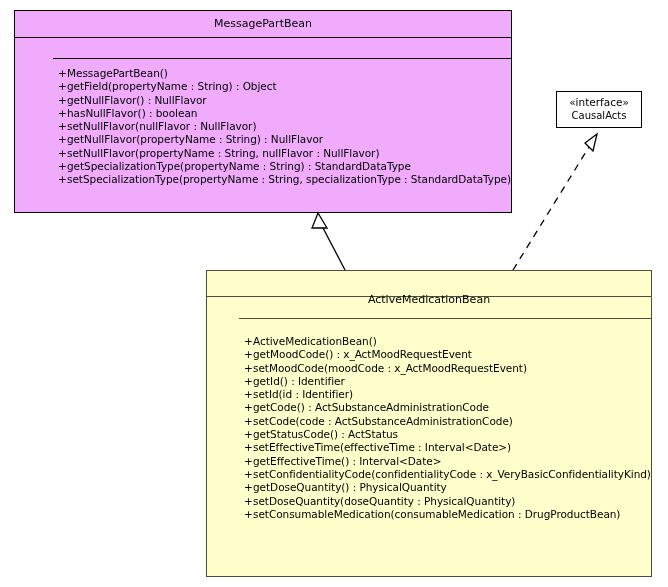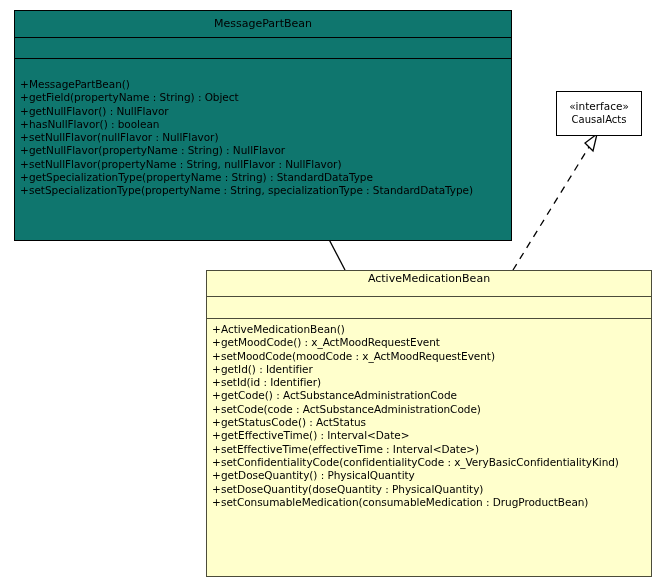--- a/index.html
+++ b/index.html
@@ -70,41 +70,42 @@
   .member-row .vis {
     display: inline-block;
     width: 9px;
   }
 
   
   #class-message-part-bean {
     left: 14px;
     top: 10px;
     width: 498px;
-    height: 231px;
+    height: 203px;
     border: 1px solid #000000;
-    background: #0f766e;
+    background: #f0abfc;
   }
   #class-message-part-bean .name-compartment {
     height: 26px;
     padding-top: 6px;
   }
   #class-message-part-bean .attr-compartment {
     height: 21px;
   }
   #class-message-part-bean .members {
-    padding-top: 19px;
+    padding-top: 8px;
+    margin-left: 38px;
   }
 
   
   #class-causal-acts {
     left: 556px;
     top: 91px;
     width: 86px;
-    height: 45px;
+    height: 37px;
     border: 1px solid #000000;
     background: #ffffff;
     display: flex;
     flex-direction: column;
     align-items: center;
     justify-content: center;
   }
   #class-causal-acts .stereotype {
     font-size: 10.5px;
     line-height: 13px;
@@ -124,27 +125,28 @@
     width: 446px;
     height: 307px;
     border: 1px solid #4c4c3a;
     background: #ffffcc;
   }
   #class-active-medication-bean .compartment + .compartment {
     border-top: 1px solid #4c4c3a;
   }
   #class-active-medication-bean .name-compartment {
     height: 25px;
-    padding-top: 1px;
+    padding-top: 22px;
   }
   #class-active-medication-bean .attr-compartment {
     height: 22px;
   }
   #class-active-medication-bean .members {
-    padding-top: 4px;
+    padding-top: 16px;
+    margin-left: 32px;
   }
 </style>
 </head>
 <body>
 
 <div id="diagram-canvas">
 
   <svg id="connectors" viewBox="0 0 668 587" width="668" height="587" xmlns="http://www.w3.org/2000/svg">
 
     <g>
@@ -229,26 +231,26 @@
       <div class="member-row">
         <span class="vis">+</span><span>getCode() : ActSubstanceAdministrationCode</span>
       </div>
       <div class="member-row">
         <span class="vis">+</span><span>setCode(code : ActSubstanceAdministrationCode)</span>
       </div>
       <div class="member-row">
         <span class="vis">+</span><span>getStatusCode() : ActStatus</span>
       </div>
       <div class="member-row">
+        <span class="vis">+</span><span>setEffectiveTime(effectiveTime : Interval&lt;Date&gt;)</span>
+      </div>
+      <div class="member-row">
         <span class="vis">+</span><span>getEffectiveTime() : Interval&lt;Date&gt;</span>
       </div>
       <div class="member-row">
-        <span class="vis">+</span><span>setEffectiveTime(effectiveTime : Interval&lt;Date&gt;)</span>
-      </div>
-      <div class="member-row">
         <span class="vis">+</span><span>setConfidentialityCode(confidentialityCode : x_VeryBasicConfidentialityKind)</span>
       </div>
       <div class="member-row">
         <span class="vis">+</span><span>getDoseQuantity() : PhysicalQuantity</span>
       </div>
       <div class="member-row">
         <span class="vis">+</span><span>setDoseQuantity(doseQuantity : PhysicalQuantity)</span>
       </div>
       <div class="member-row">
         <span class="vis">+</span><span>setConsumableMedication(consumableMedication : DrugProductBean)</span>

